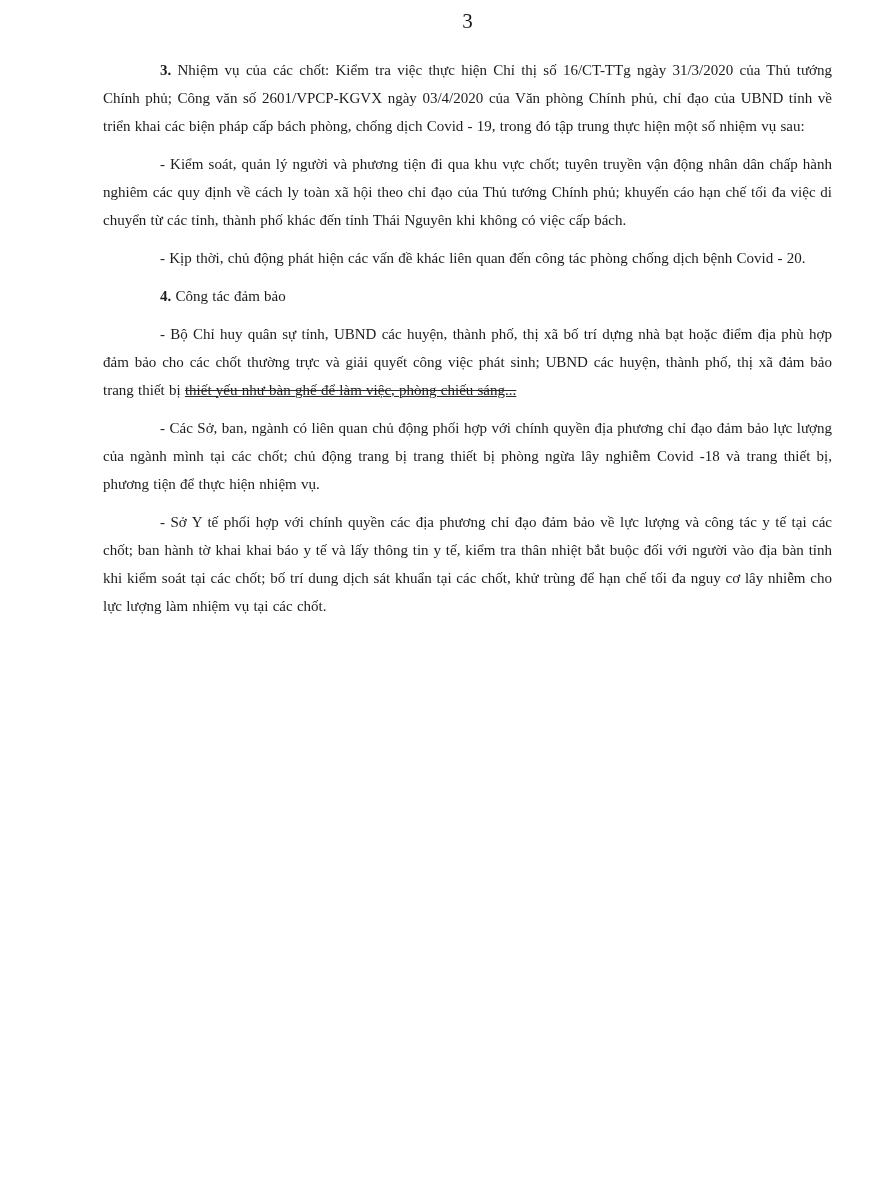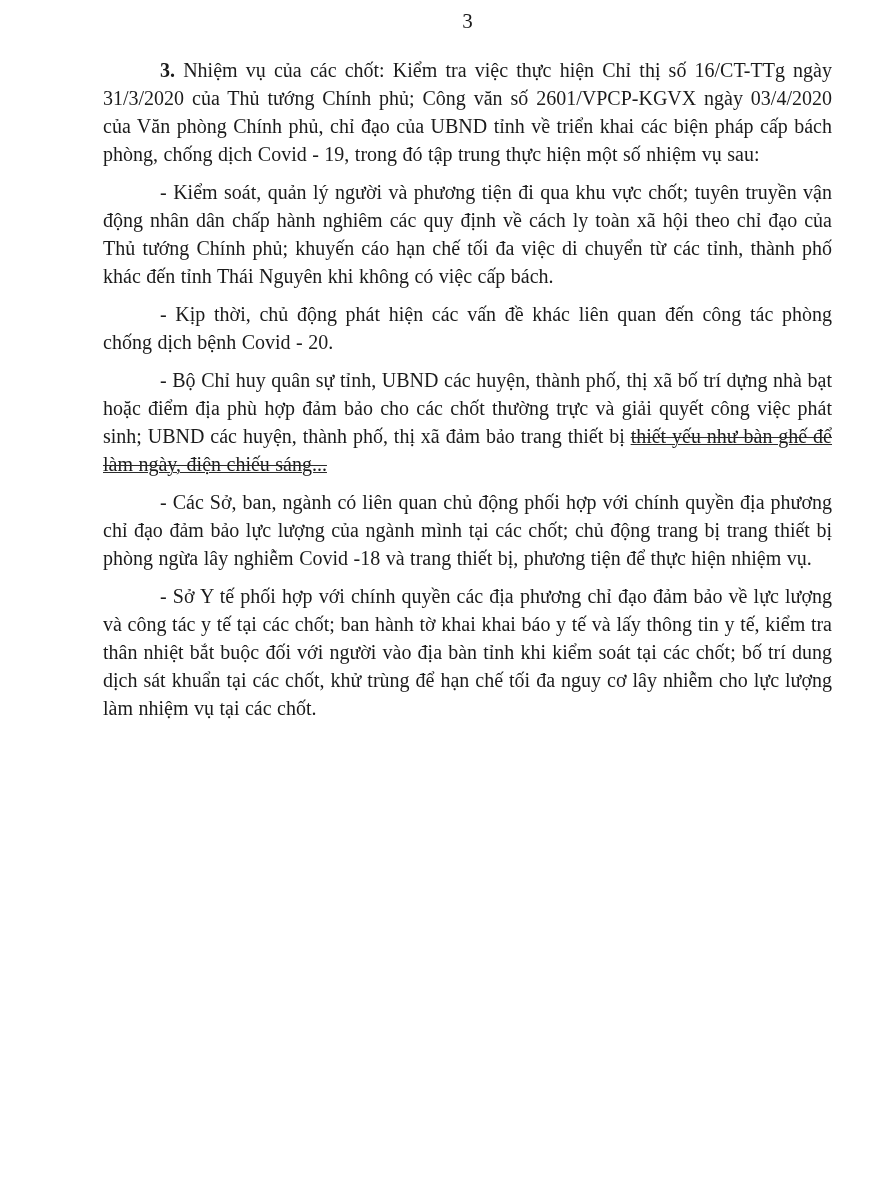--- a/index.html
+++ b/index.html
@@ -20,21 +20,21 @@
     overflow: hidden;
   }
   .page-number {
     text-align: center;
     font-size: 21px;
     line-height: 26px;
     margin-bottom: 22px;
   }
   .doc-body p {
     margin: 0 0 10px 0;
-    font-size: 20px;
+    font-size: 15px;
     line-height: 28px;
     text-align: justify;
     text-indent: 57px;
     word-spacing: 0.5px;
   }
   .doc-body p.heading {
     text-align: left;
   }
   .lead {
     font-weight: bold;
@@ -55,22 +55,23 @@
 
     <p><span class="lead">3.</span><span> Nhiệm vụ của các chốt: Kiểm tra việc thực hiện Chỉ thị số 16/CT-TTg ngày 31/3/2020 của Thủ tướng Chính phủ; Công văn số 2601/VPCP-KGVX ngày 03/4/2020 của Văn phòng Chính phủ, chỉ đạo của UBND tỉnh về triển khai các biện pháp cấp bách phòng, chống dịch Covid - 19, trong đó tập trung thực hiện một số nhiệm vụ sau:</span></p>
 
     <p><span>- Kiểm soát, quản lý người và phương tiện đi qua khu vực chốt; tuyên truyền vận động nhân dân chấp hành nghiêm các quy định về cách ly toàn xã hội theo chỉ đạo của Thủ tướng Chính phủ; khuyến cáo hạn chế tối đa việc di chuyển từ các tỉnh, thành phố khác đến tỉnh Thái Nguyên khi không có việc cấp bách.</span></p>
 
 
 
     <p><span>- Kịp thời, chủ động phát hiện các vấn đề khác liên quan đến công tác phòng chống dịch bệnh Covid - 20.</span></p>
 
 
+    <p class="heading"><span class="lead">4.</span><span> Công tác đảm bảo</span></p>
 
-    <p><span>- Bộ Chỉ huy quân sự tỉnh, UBND các huyện, thành phố, thị xã bố trí dựng nhà bạt hoặc điểm địa phù hợp đảm bảo cho các chốt thường trực và giải quyết công việc phát sinh; UBND các huyện, thành phố, thị xã đảm bảo trang thiết bị </span><span class="struck">thiết yếu như bàn ghế để làm ngày, điện chiếu sáng...</span></p>
+    <p><span>- Bộ Chỉ huy quân sự tỉnh, UBND các huyện, thành phố, thị xã bố trí dựng nhà bạt hoặc điểm địa phù hợp đảm bảo cho các chốt thường trực và giải quyết công việc phát sinh; UBND các huyện, thành phố, thị xã đảm bảo trang thiết bị </span><span class="struck">thiết yếu như bàn ghế để làm việc, phòng chiếu sáng...</span></p>
 
     <p><span>- Các Sở, ban, ngành có liên quan chủ động phối hợp với chính quyền địa phương chỉ đạo đảm bảo lực lượng của ngành mình tại các chốt; chủ động trang bị trang thiết bị phòng ngừa lây nghiễm Covid -18 và trang thiết bị, phương tiện để thực hiện nhiệm vụ.</span></p>
 
     <p><span>- Sở Y tế phối hợp với chính quyền các địa phương chỉ đạo đảm bảo về lực lượng và công tác y tế tại các chốt; ban hành tờ khai khai báo y tế và lấy thông tin y tế, kiểm tra thân nhiệt bắt buộc đối với người vào địa bàn tỉnh khi kiểm soát tại các chốt; bố trí dung dịch sát khuẩn tại các chốt, khử trùng để hạn chế tối đa nguy cơ lây nhiễm cho lực lượng làm nhiệm vụ tại các chốt.</span></p>
 
 
   </div>
 </div>
 
 </body></html>

